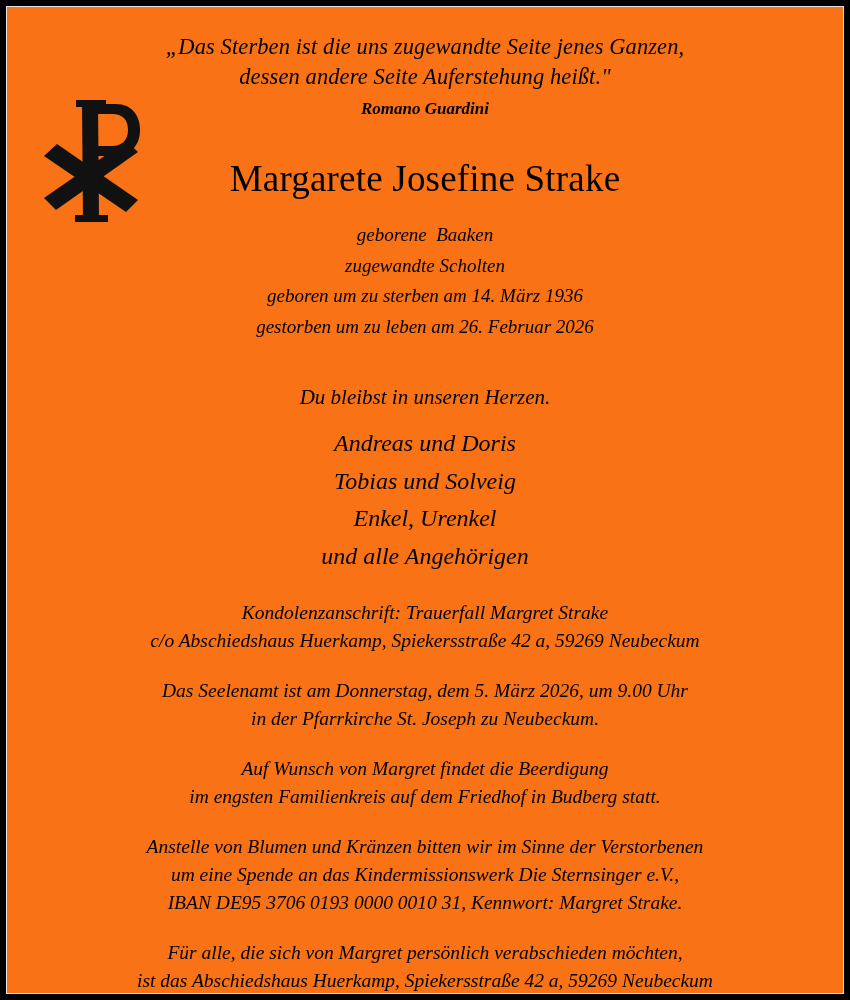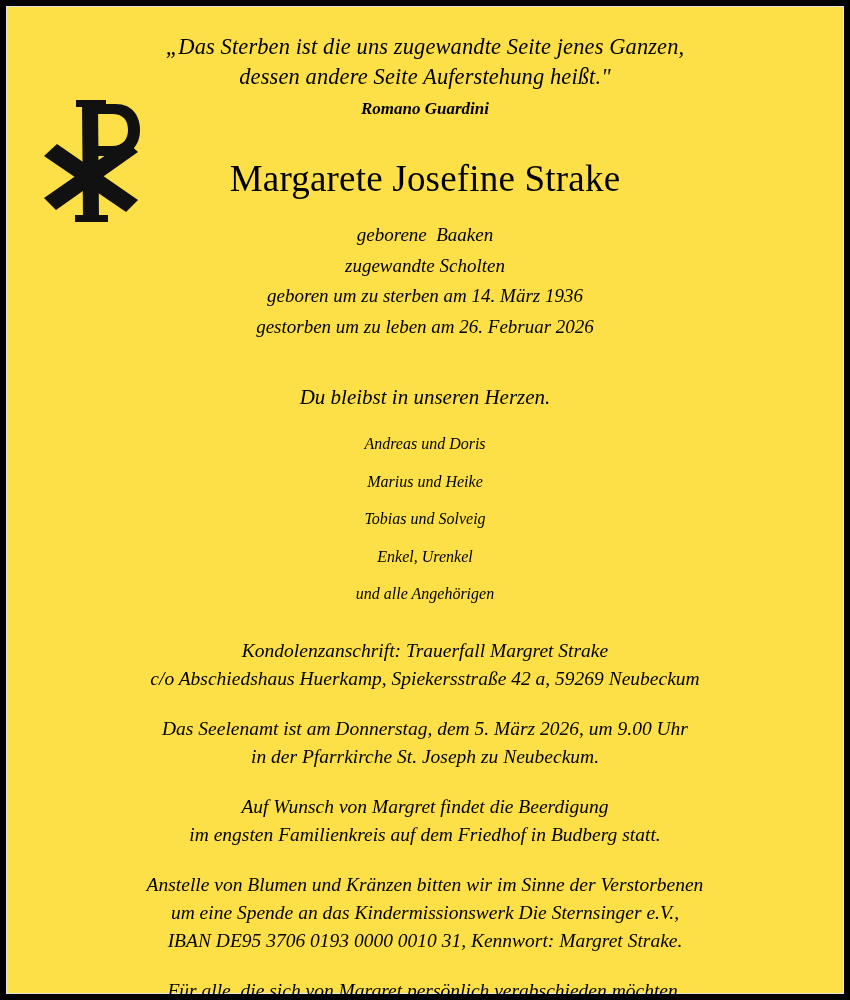--- a/index.html
+++ b/index.html
@@ -13,21 +13,21 @@
     font-family: "Liberation Serif", "DejaVu Serif", serif;
     color: #000000;
     overflow: hidden;
   }
 
   .notice {
     position: relative;
     box-sizing: border-box;
     width: 850px;
     height: 1000px;
-    background: #fde047;
+    background: #f97316;
     border: 6px solid #000000;
     padding: 0;
   }
   .inner-rule {
     position: absolute;
     inset: 0;
     box-shadow: inset 0 0 0 1px #e3e3e3;
     pointer-events: none;
   }
 
@@ -98,21 +98,21 @@
     margin-top: 40px;
     white-space: pre;
   }
 
   
   .survivors {
     margin-top: 13px;
   }
   .survivors .line {
     font-style: italic;
-    font-size: 16px;
+    font-size: 24px;
     line-height: 37.5px;
     white-space: pre;
   }
 
   
   .detail-block {
     margin-top: 24px;
   }
   .detail-block .line {
     font-style: italic;
@@ -163,21 +163,20 @@
       <div class="line">geborene  Baaken</div>
       <div class="line">zugewandte Scholten</div>
       <div class="line">geboren um zu sterben am 14. März 1936</div>
       <div class="line">gestorben um zu leben am 26. Februar 2026</div>
     </div>
 
     <div class="memorial">Du bleibst in unseren Herzen.</div>
 
     <div class="survivors">
       <div class="line">Andreas und Doris</div>
-      <div class="line">Marius und Heike</div>
       <div class="line">Tobias und Solveig</div>
       <div class="line">Enkel, Urenkel</div>
       <div class="line">und alle Angehörigen</div>
     </div>
 
     <div class="detail-block">
       <div class="line">Kondolenzanschrift: Trauerfall Margret Strake</div>
       <div class="line">c/o Abschiedshaus Huerkamp, Spiekersstraße 42 a, 59269 Neubeckum</div>
     </div>
 

